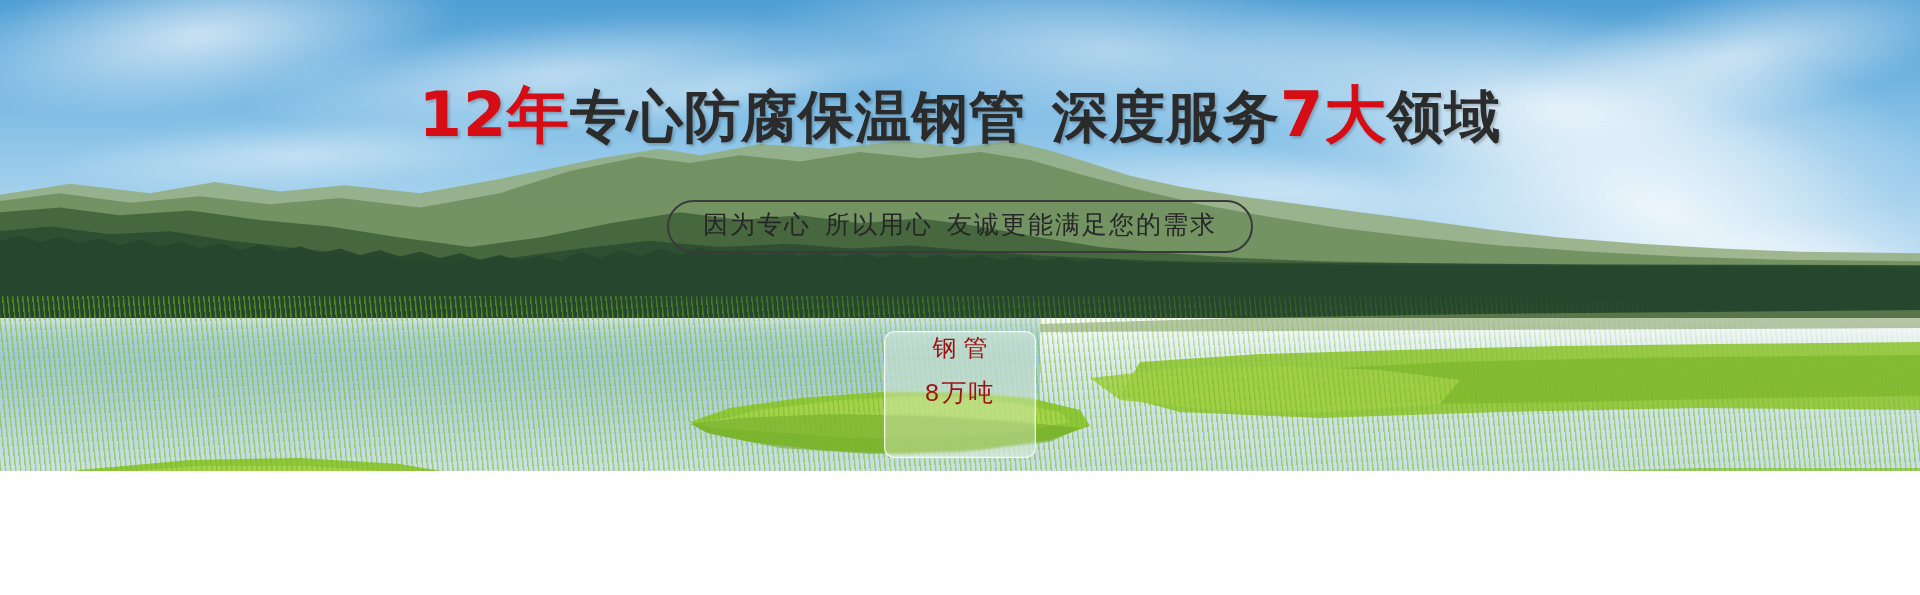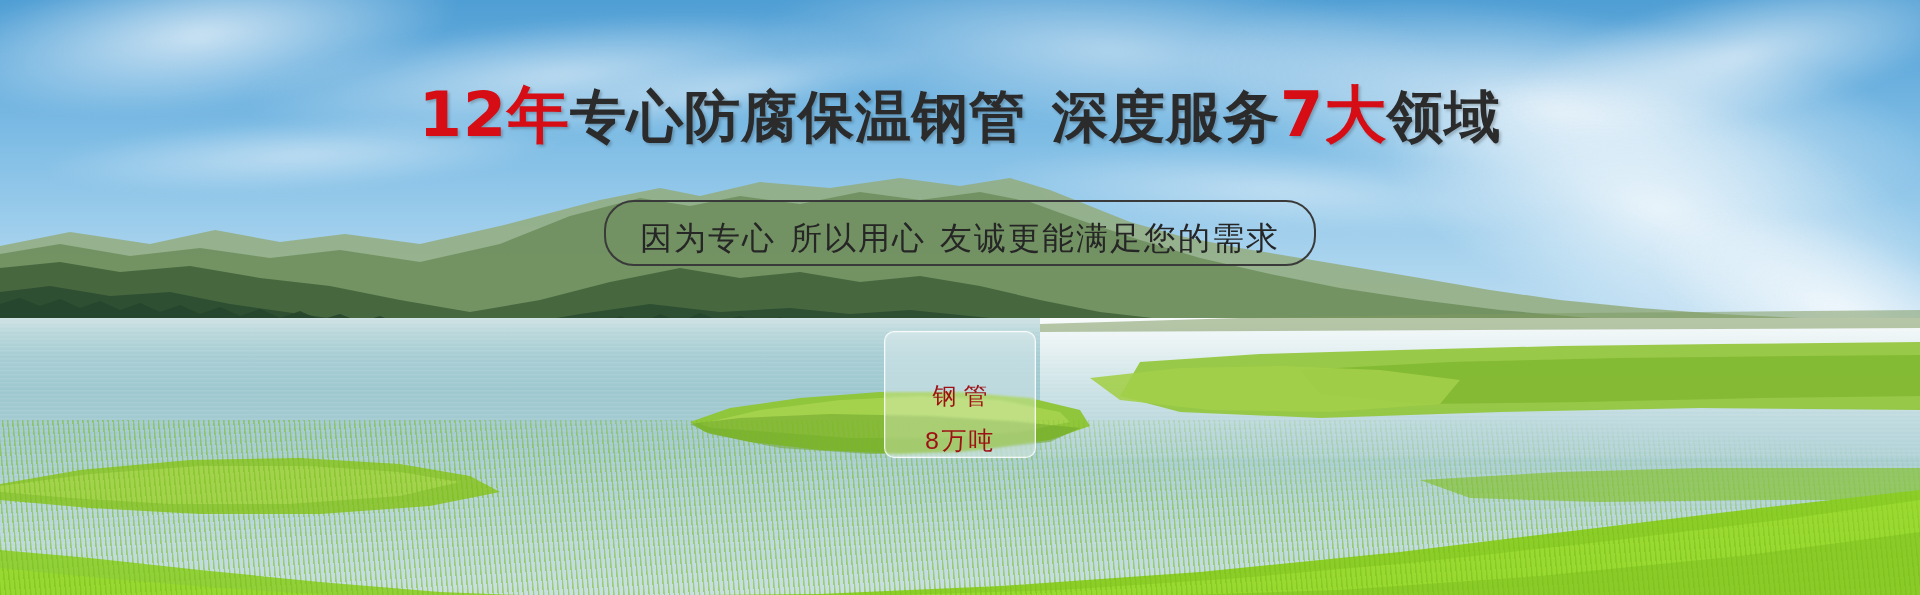--- a/index.html
+++ b/index.html
@@ -1,21 +1,21 @@
 <!DOCTYPE html>
 <html><head>
 <meta charset="utf-8">
 <style>
   * { margin:0; padding:0; box-sizing:border-box; }
   html,body { background:#fff; }
   body { font-family:"Liberation Sans","DejaVu Sans",sans-serif; }
 
   .banner {
     position:relative;
-    width:1920px; height:595px;
+    width:1920px; height:471px;
     overflow:hidden;
   }
 
   
   .sky {
     position:absolute; inset:0;
     background:
       linear-gradient(180deg,
         #4f9ed4 0%,
         #63abdc 10%,
@@ -108,22 +108,22 @@
   }
   .hl-red  { color:#d60d14; font-size:62px; }
   .hl-dark { color:#2b2b2b; }
   .hl-gap  { display:inline-block; width:26px; }
 
   .pill {
     position:absolute; top:200px; left:50%;
     transform:translateX(-50%);
     border:2px solid #3a3a3a;
     border-radius:30px;
-    padding:21px 34px 11px;
-    font-size:32px;
+    padding:8px 34px 11px;
+    font-size:25px;
     line-height:30px;
     color:#262626;
     letter-spacing:2px;
     white-space:nowrap;
     font-family:"DejaVu Sans","Liberation Sans",sans-serif;
   }
   .pill .sp { display:inline-block; width:14px; }
 
   
   .cards {
@@ -132,21 +132,21 @@
     display:flex;
     gap:22px;
   }
   .card {
     width:152px; height:127px;
     border-radius:10px;
     border:1px solid rgba(255,255,255,.85);
     background:rgba(255,255,255,.30);
     backdrop-filter:blur(1px);
     display:flex; flex-direction:column;
-    align-items:center; justify-content:flex-end;
+    align-items:center; justify-content:flex-start;
     gap:12px;
     box-shadow:inset 0 0 0 1px rgba(255,255,255,.25);
   }
   .card-title {
     color:#9e1014;
     font-size:24px;
     letter-spacing:7px;
     text-indent:7px;
     font-family:"DejaVu Sans","Liberation Sans",sans-serif;
   }

